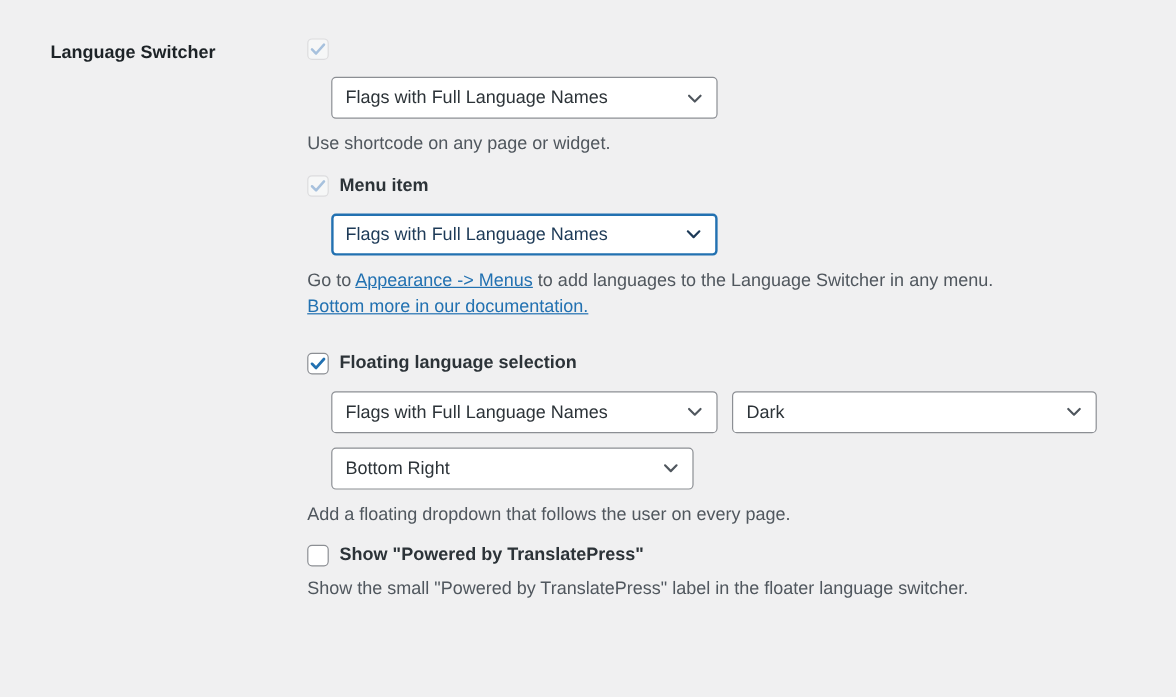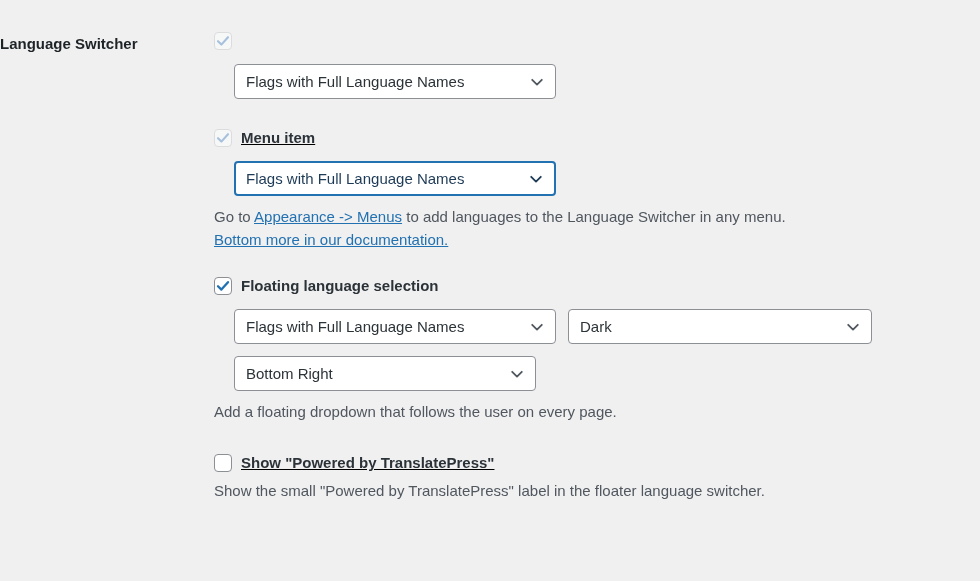--- a/index.html
+++ b/index.html
@@ -23,20 +23,21 @@
 
   .row-label {
     width: 200px;
     flex: 0 0 200px;
     box-sizing: border-box;
     font-size: 15px;
     font-weight: bold;
     color: #1d2327;
     line-height: 1.4;
     padding-top: 3px;
+    margin-left: 42px;
   }
 
   .row-fields {
     flex: 1 1 auto;
     padding-left: 14px;
     box-sizing: border-box;
   }
 
   
   .check-line {
@@ -119,21 +120,21 @@
   }
   .desc a {
     color: #2271b1;
     text-decoration: underline;
     text-align: right;
   }
 
   .m-t-10 { margin-top: 10px; }
   .m-t-12 { margin-top: 12px; padding-left: 20px; }
   .m-t-24 { margin-top: 24px; }
-  .m-t-26 { margin-top: 28px; text-decoration: underline; }
+  .m-t-26 { margin-top: 12px; }
   .m-t-6  { margin-top: 6px; }
 </style>
 </head>
 <body>
 
 <div class="settings-row">
 
   <div class="row-label">Language Switcher</div>
 
   <div class="row-fields">
@@ -148,20 +149,21 @@
 
     <div class="select-row m-t-12">
       <div class="sel w320">
         <span>Flags with Full Language Names</span>
         <svg class="chev" width="16" height="16" viewBox="0 0 16 16">
           <path d="M3.2 5.8 L8 10.6 L12.8 5.8" fill="none" stroke="#50575e" stroke-width="1.8" stroke-linecap="round" stroke-linejoin="round"></path>
         </svg>
       </div>
     </div>
 
+    <div class="desc m-t-10">Use shortcode on any page or widget.</div>
 
     <div class="check-line m-t-26">
       <span class="cb disabled-checked">
         <svg width="14" height="14" viewBox="0 0 14 14">
           <path d="M2 7.2 L5.4 10.6 L12 3.2" fill="none" stroke="#a7c1dd" stroke-width="2.1" stroke-linecap="round" stroke-linejoin="round"></path>
         </svg>
       </span>
       <span class="check-label">Menu item</span>
     </div>
 

